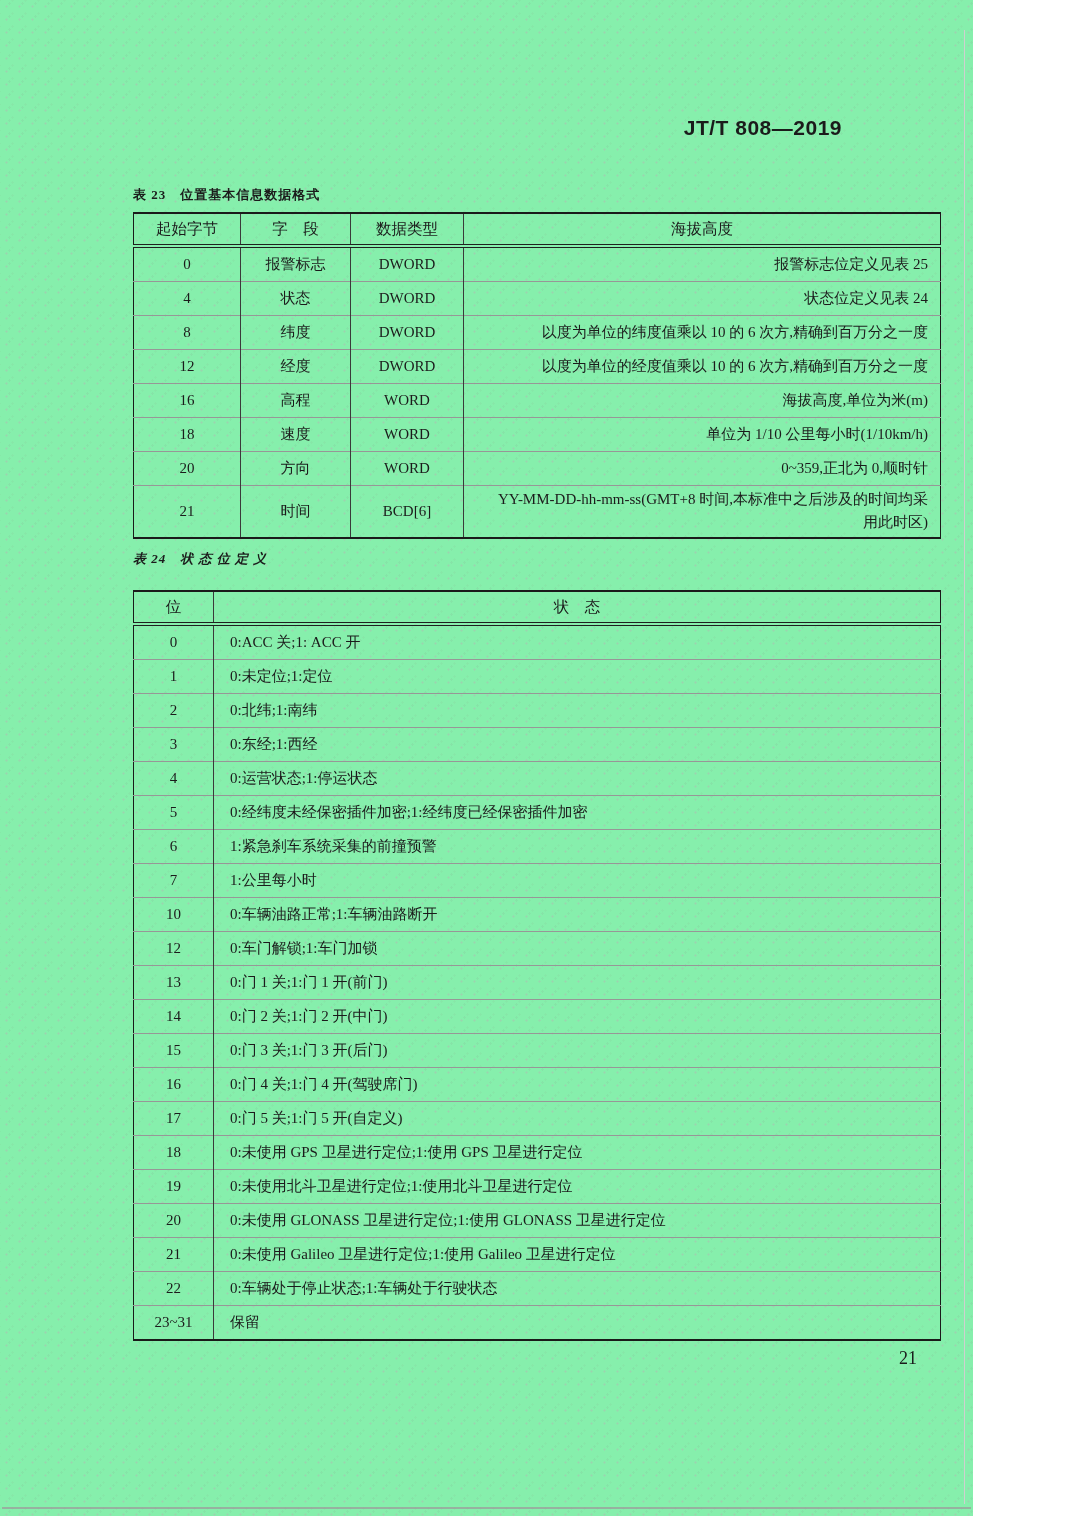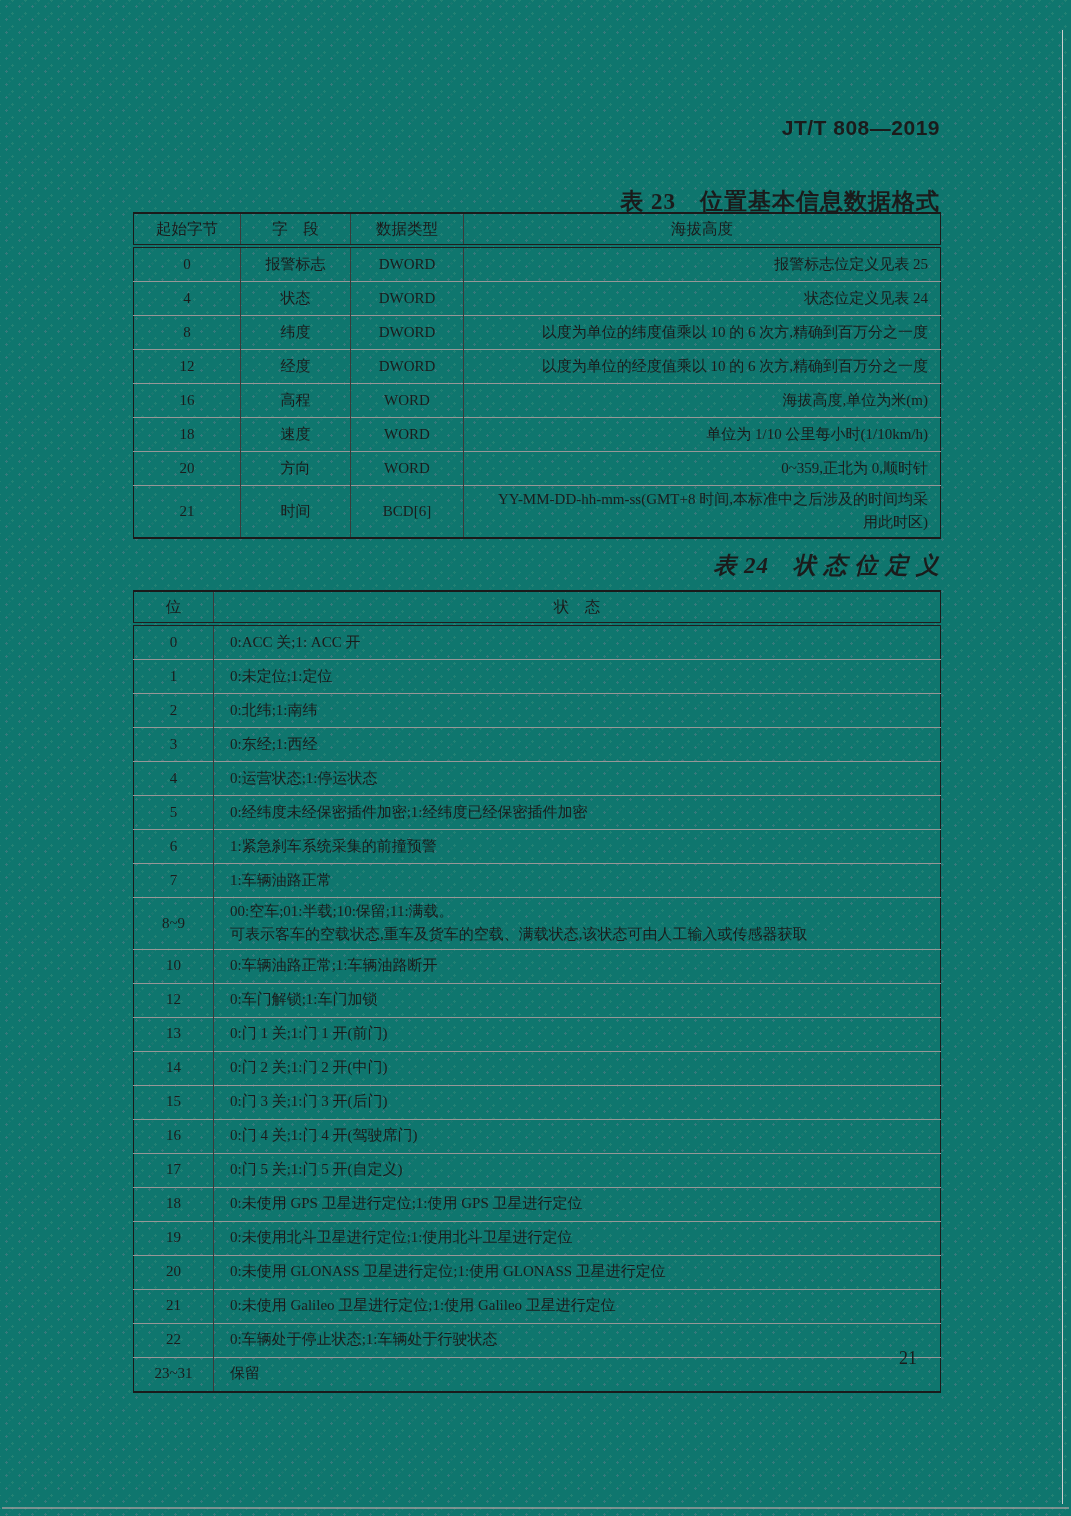--- a/index.html
+++ b/index.html
@@ -1,19 +1,19 @@
 <!DOCTYPE html>
 <html><head>
 <meta charset="utf-8">
 <style>
   html,body{margin:0;padding:0;background:#fff;}
   .page{
     position:relative;
-    width:1071px;height:1516px;
-    background:#0f766e;
+    width:973px;height:1516px;
+    background:#86efac;
     overflow:hidden;
     font-family:"Liberation Serif","DejaVu Serif",serif;
     color:#1b1b1b;
   }
   
   .page::before{
     content:"";
     position:absolute;inset:0;
     background-image:
       radial-gradient(circle, rgba(214,140,178,.20) 1px, transparent 1.3px),
@@ -23,21 +23,21 @@
     background-position:0 0,6px 7px,3px 10px;
     pointer-events:none;
   }
   .running-head{
     position:absolute;top:116px;right:131px;
     font-family:"Liberation Sans","DejaVu Sans",sans-serif;
     font-weight:bold;font-size:21px;letter-spacing:.5px;
   }
   .tbl-title{
     position:absolute;left:133px;width:807px;
-    text-align:right;font-weight:bold;font-size:23px;
+    text-align:left;font-weight:bold;font-size:13px;
     letter-spacing:1px;
   }
   .t23-title{top:186px;}
   .t24-title{top:550px;font-style:italic;}
   table{
     position:absolute;left:133px;
     width:807px;table-layout:fixed;
     border-collapse:collapse;
     border:1.5px solid #1a1a1a;
     border-top-width:2.5px;
@@ -181,26 +181,21 @@
         <tr>
           <td>5</td>
           <td>0:经纬度未经保密插件加密;1:经纬度已经保密插件加密</td>
         </tr>
         <tr>
           <td>6</td>
           <td>1:紧急刹车系统采集的前撞预警</td>
         </tr>
         <tr>
           <td>7</td>
-          <td>1:车辆油路正常</td>
-        </tr>
-        <tr>
-          <td>8~9</td>
-          <td>00:空车;01:半载;10:保留;11:满载。
-可表示客车的空载状态,重车及货车的空载、满载状态,该状态可由人工输入或传感器获取</td>
+          <td>1:公里每小时</td>
         </tr>
         <tr>
           <td>10</td>
           <td>0:车辆油路正常;1:车辆油路断开</td>
         </tr>
         <tr>
           <td>12</td>
           <td>0:车门解锁;1:车门加锁</td>
         </tr>
         <tr>

